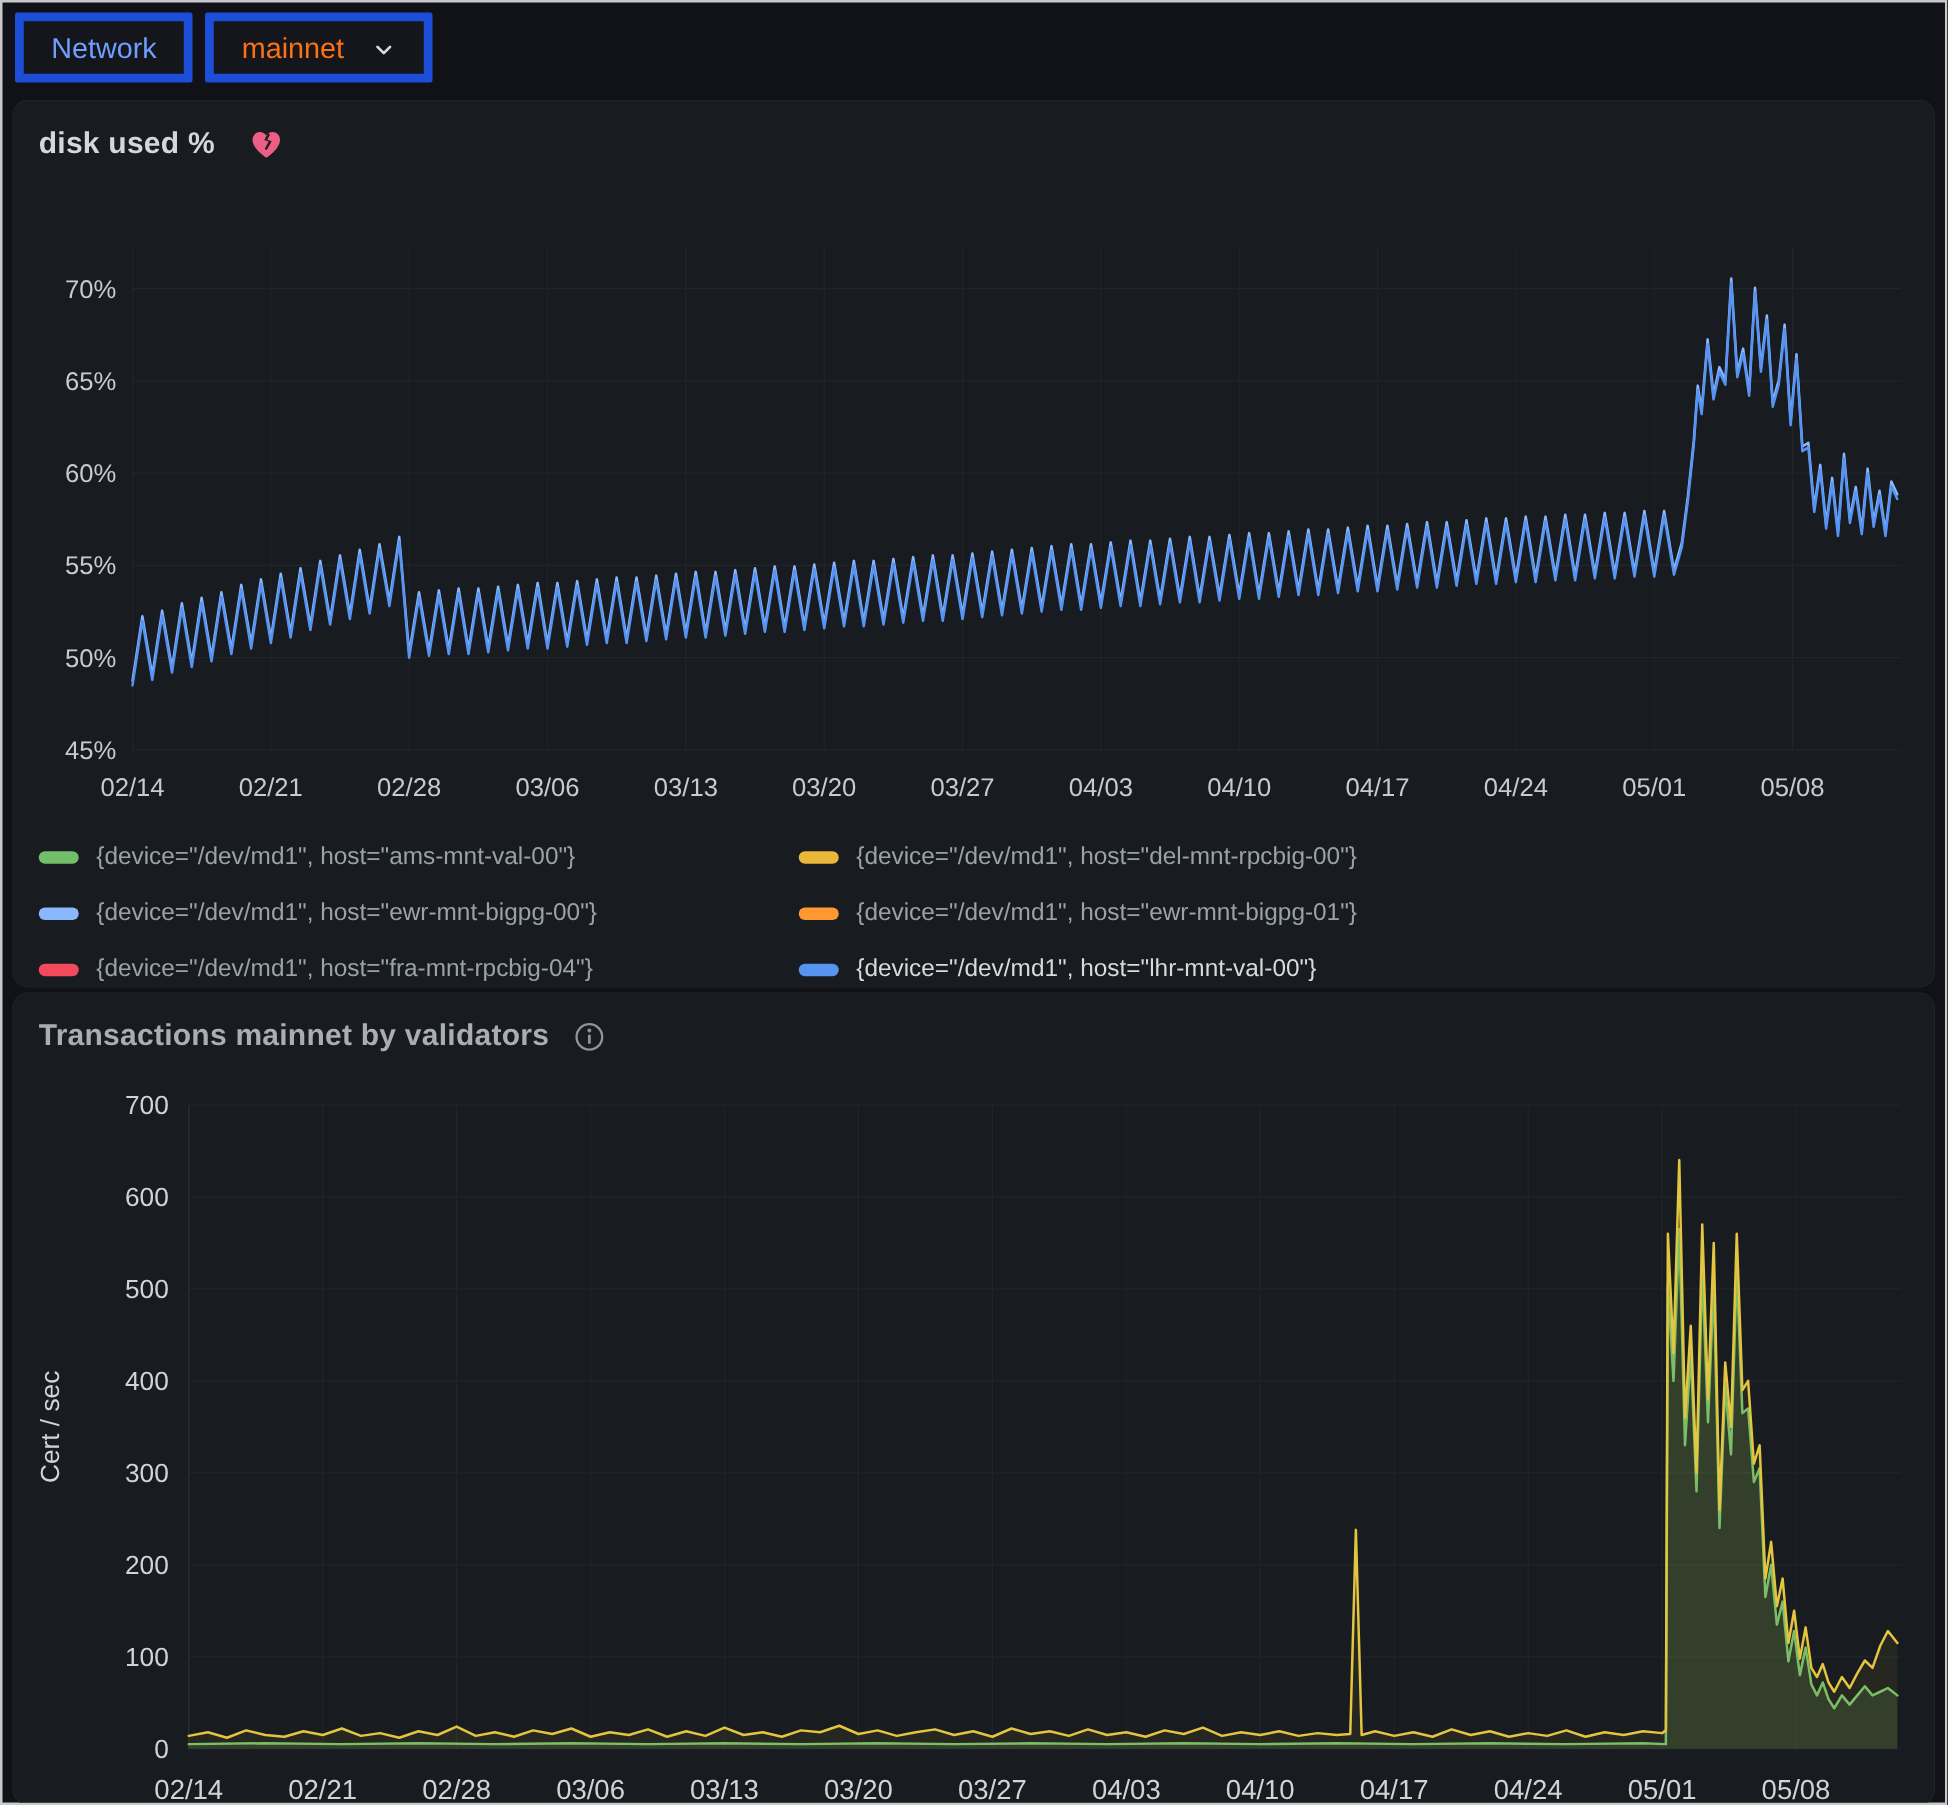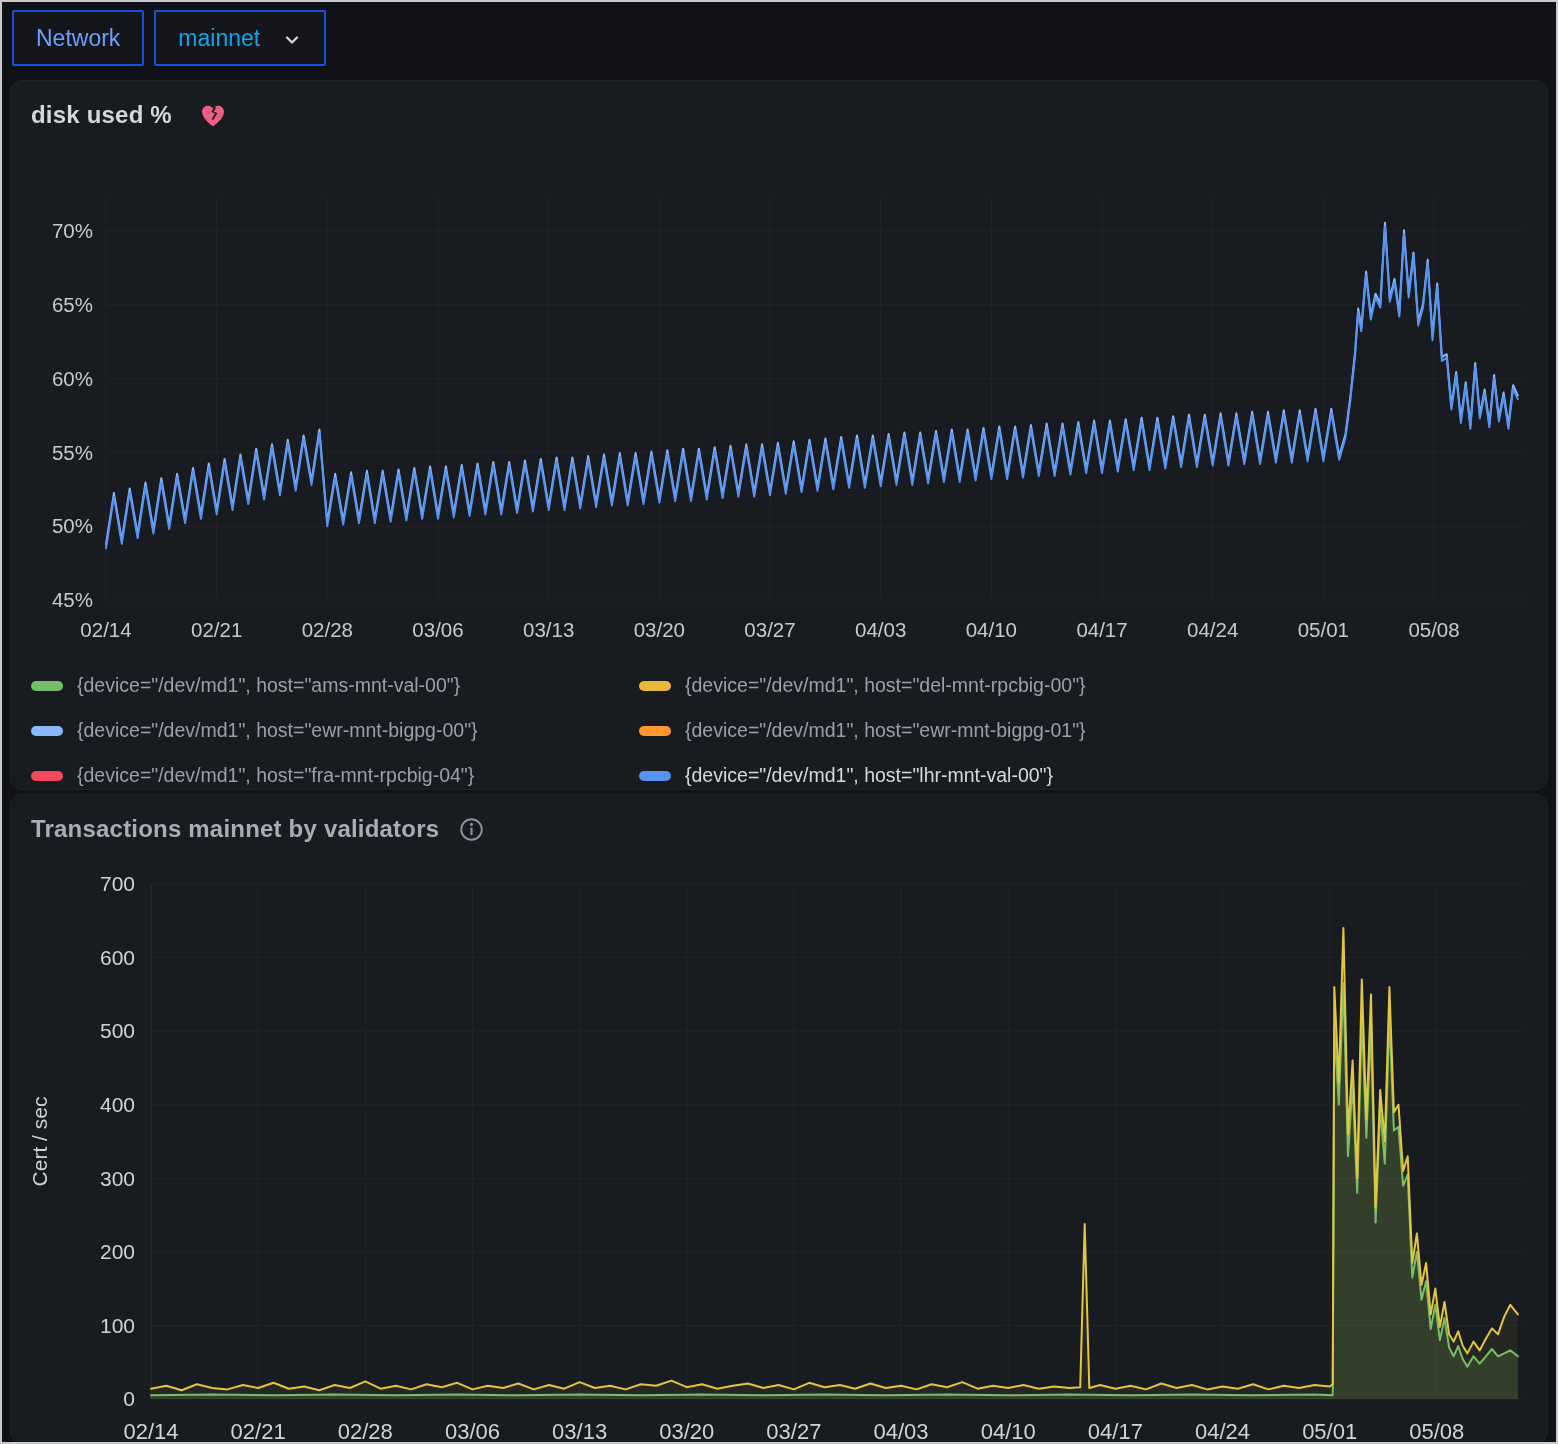--- a/index.html
+++ b/index.html
@@ -8,25 +8,25 @@
   .page {
     width:1558px; height:1444px;
     background:#111217;
     border:2px solid #c7c9cc;
     overflow:hidden;
     position:relative;
   }
   .topbar { display:flex; gap:10px; padding:8px 0 0 10px; height:66px; }
   .var-box {
     height:56px; display:flex; align-items:center;
-    border:2px solid #1d4ed8; border-radius:2px;
+    border:7px solid #1d4ed8; border-radius:2px;
     background:#15161b; padding:0 22px; font-size:23px;
   }
   .var-label { color:#6E9FFF; font-weight:500; }
-  .var-select { color:#0ea5e9; cursor:pointer; gap:12px; }
+  .var-select { color:#f97316; cursor:pointer; gap:12px; }
   .var-select .val { font-weight:500; }
   .chev { display:inline-flex; margin-left:10px; margin-top:4px; }
   .panel {
     width:1538px; margin:12px auto 0 auto;
     background:#181B1F; border:1px solid #202226; border-radius:12px;
     padding:12px 20px 12px 20px; position:relative;
   }
   .panel-disk { height:710px; }
   .panel-tx   { height:650px; margin-top:4px; }
   .panel-header { height:44px; display:flex; align-items:center; }

